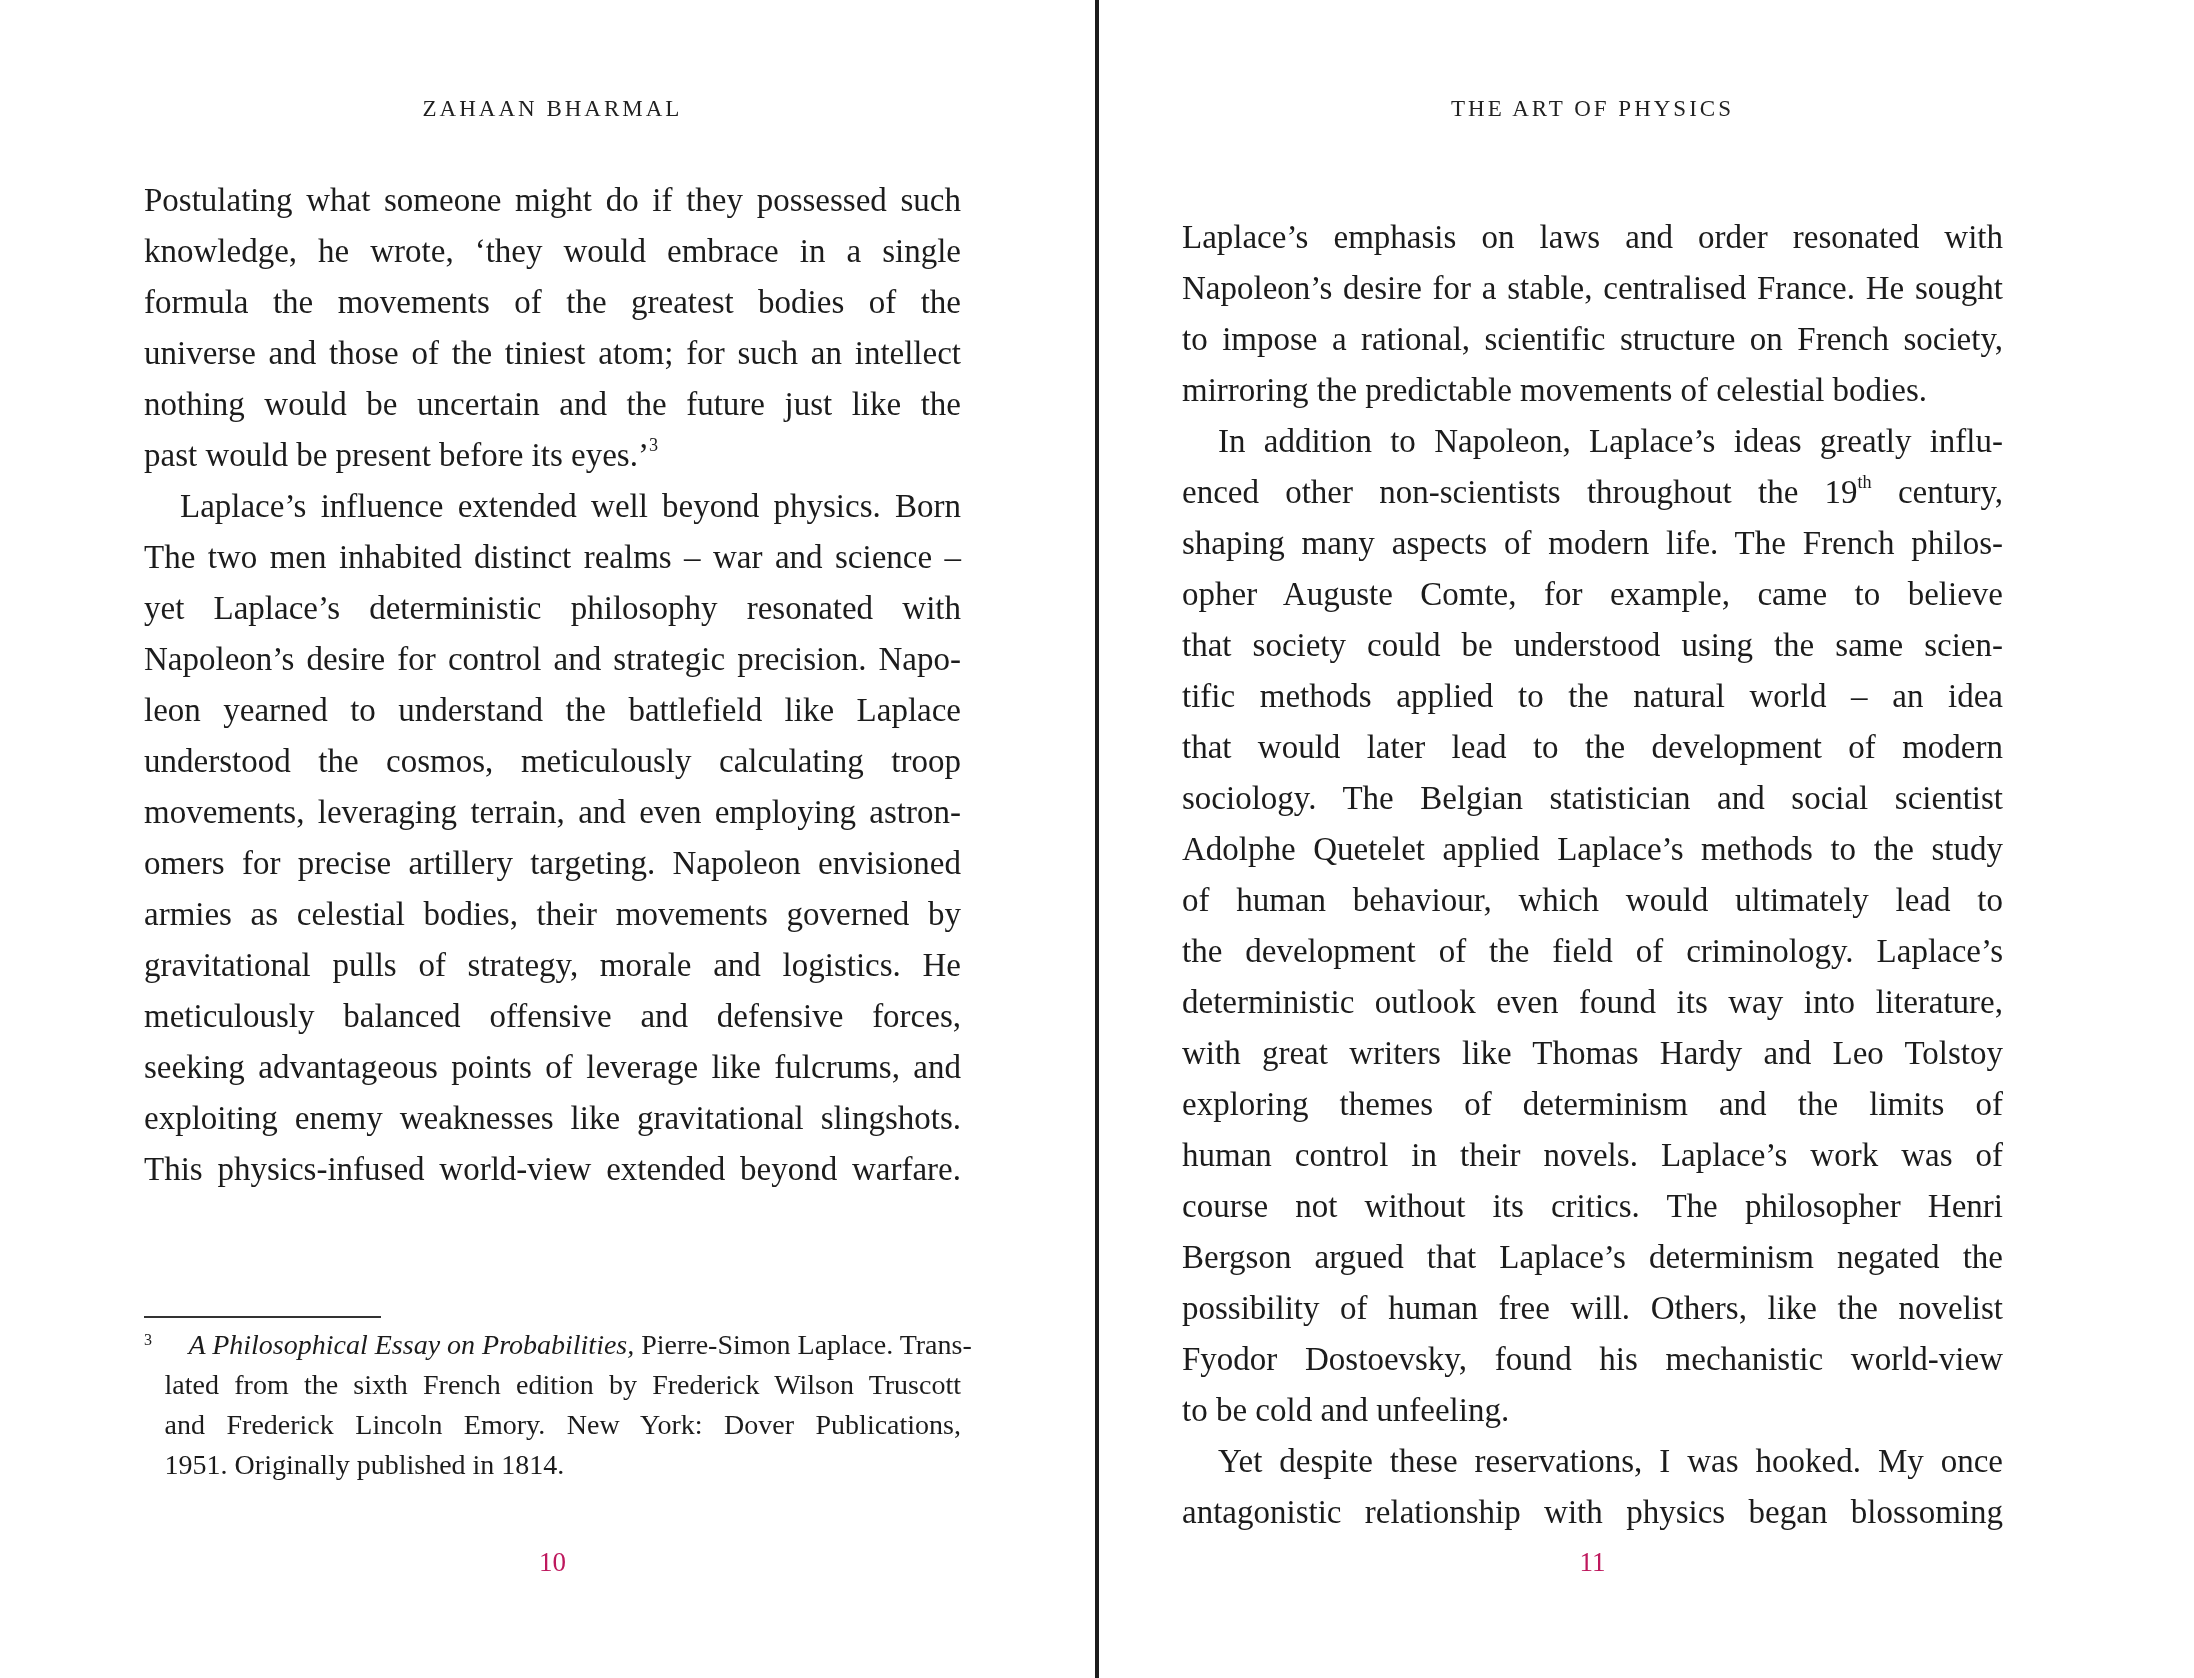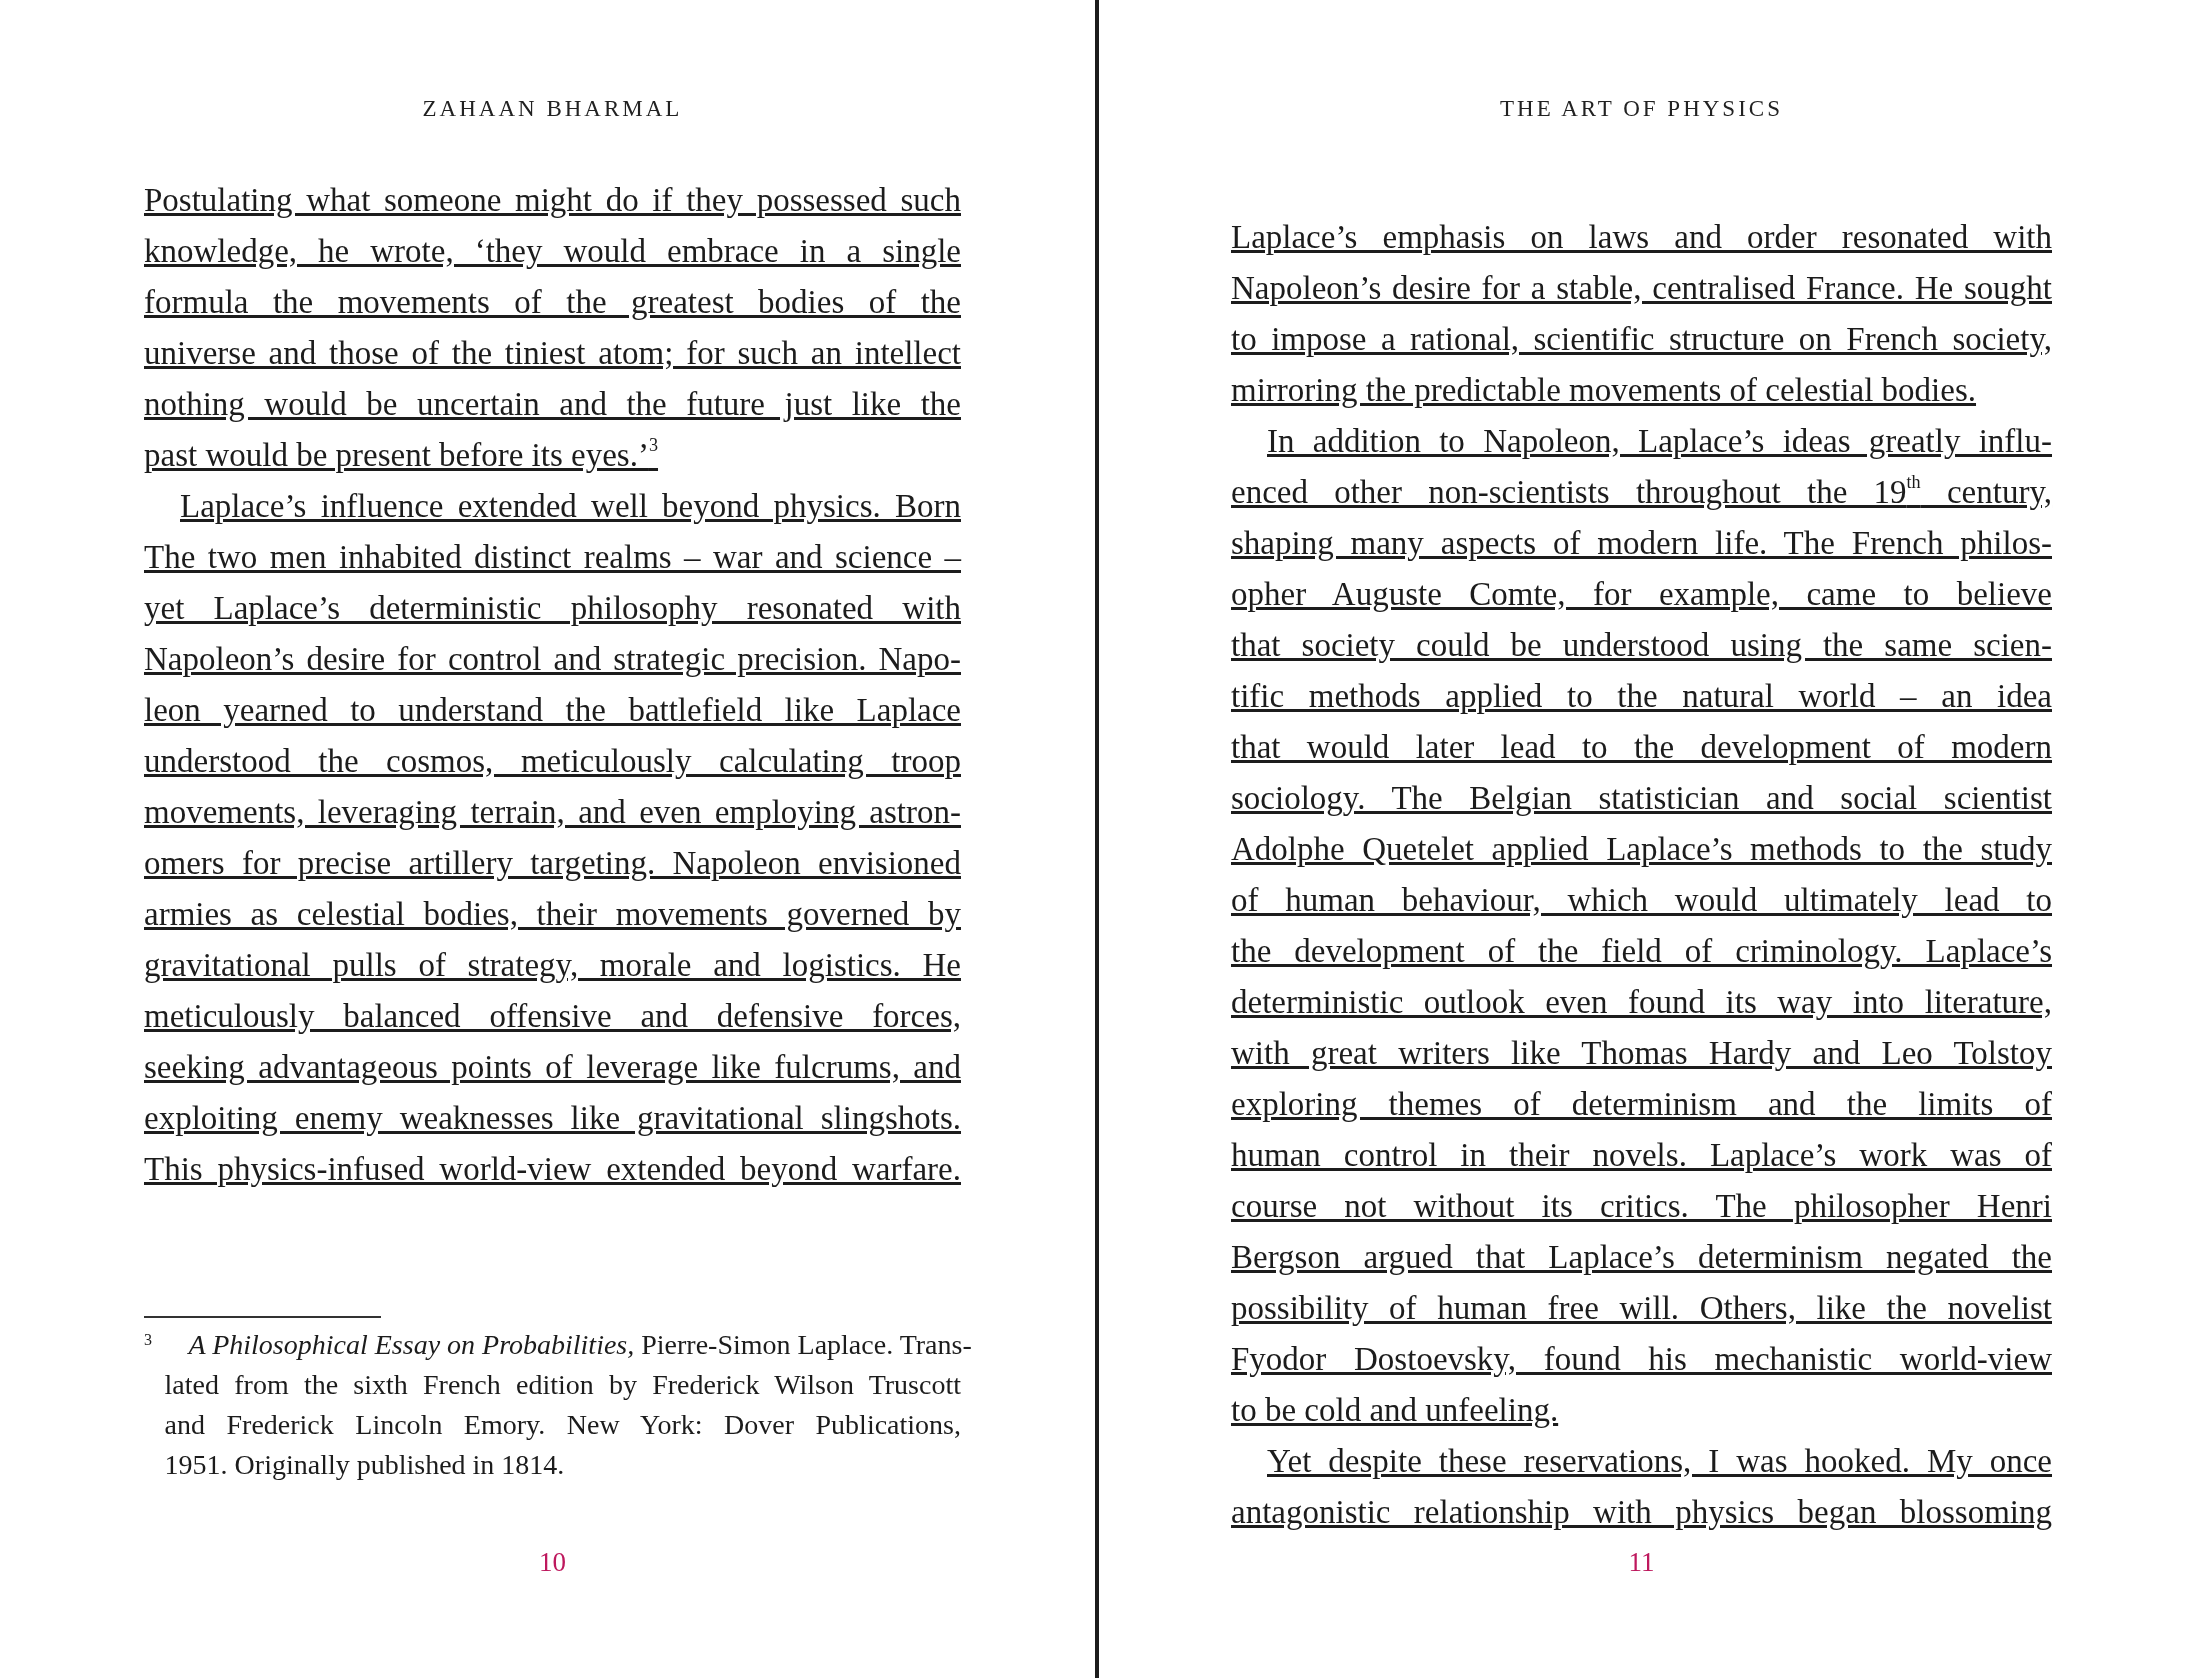--- a/index.html
+++ b/index.html
@@ -3,32 +3,32 @@
 <meta charset="utf-8">
 <style>
   html, body { margin: 0; padding: 0; background: #ffffff; }
   body {
     width: 2194px; height: 1678px; position: relative; overflow: hidden;
     font-family: "Liberation Serif", "DejaVu Serif", serif; color: #1c1c1c;
   }
   .spread { position: absolute; inset: 0; }
   .page { position: absolute; top: 0; height: 1462px; }
   .page.left { left: 0; width: 1097px; }
-  .page.right { left: 1090px; width: 1094px; }
+  .page.right { left: 1041px; width: 1094px; }
   .divider {
     position: absolute; left: 1095px; top: 0; width: 4.3px; height: 1678px;
     background: #1c1c1c;
   }
   .running-head {
     position: absolute; top: 96px; text-align: center;
     font-size: 23px; letter-spacing: 3px; text-transform: uppercase; color: #222;
   }
   .left .running-head { left: 144px; width: 817px; }
   .right .running-head { left: 141px; width: 821px; }
-  .body-text { position: absolute; top: 175px; font-size: 33px; line-height: 51px; text-decoration: underline; }
+  .body-text { position: absolute; top: 175px; font-size: 33px; line-height: 51px; }
   .left .body-text { left: 144px; width: 817px; }
   .right .body-text { left: 141px; width: 821px; margin-top: 37px; }
   .line {
     display: block; white-space: nowrap; text-align: justify;
     text-align-last: justify; height: 51px; overflow: visible;
   }
   .line.last { text-align-last: left; }
   .indent { padding-left: 36px; }
   sup { font-size: 0.55em; line-height: 0; vertical-align: 0.85em; }
   .fn-rule {

